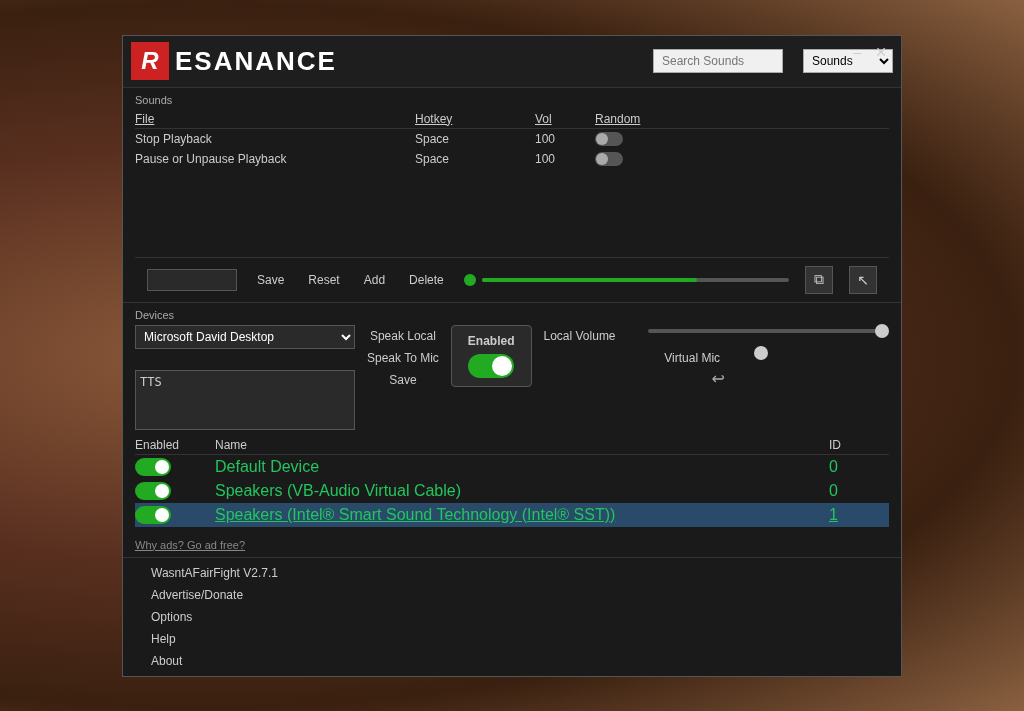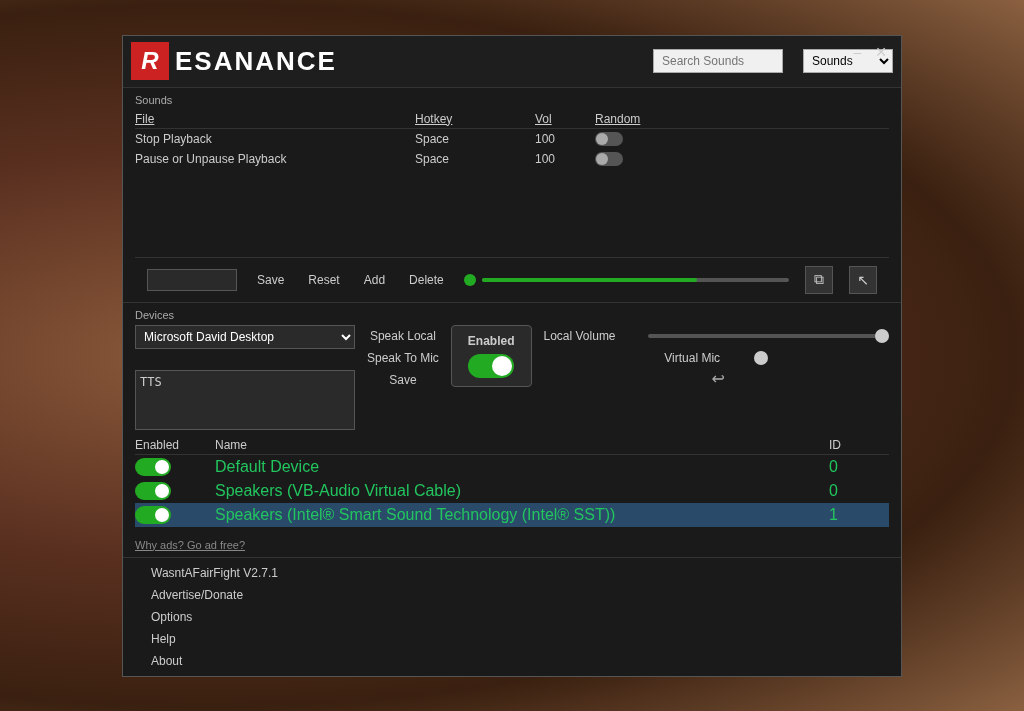--- a/index.html
+++ b/index.html
@@ -290,21 +290,21 @@
     }
     .device-right {
       display: flex;
       flex-direction: column;
       gap: 8px;
       flex: 1;
       padding-top: 4px;
     }
     .vol-row {
       display: flex;
-      align-items: center;
+      align-items: flex-start;
       gap: 24px;
     }
     .vol-label {
       color: #ccc;
       font-size: 12px;
       width: 80px;
     }
     .vol-slider-wide {
       flex: 1;
       height: 4px;
@@ -342,20 +342,21 @@
     .device-list-row {
       display: grid;
       grid-template-columns: 80px 1fr 60px;
       color: #22c55e;
       font-size: 16px;
       padding: 3px 0;
       align-items: center;
     }
     .device-list-row.selected {
       background: #2a4a6a;
+      text-decoration: underline;
     }
     .toggle-on {
       width: 36px;
       height: 18px;
       background: #22aa22;
       border-radius: 9px;
       position: relative;
       cursor: pointer;
     }
     .toggle-on::after {

